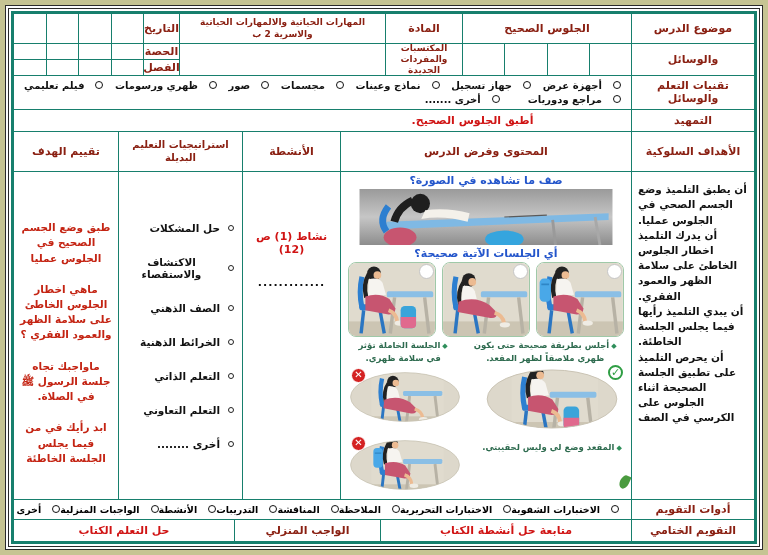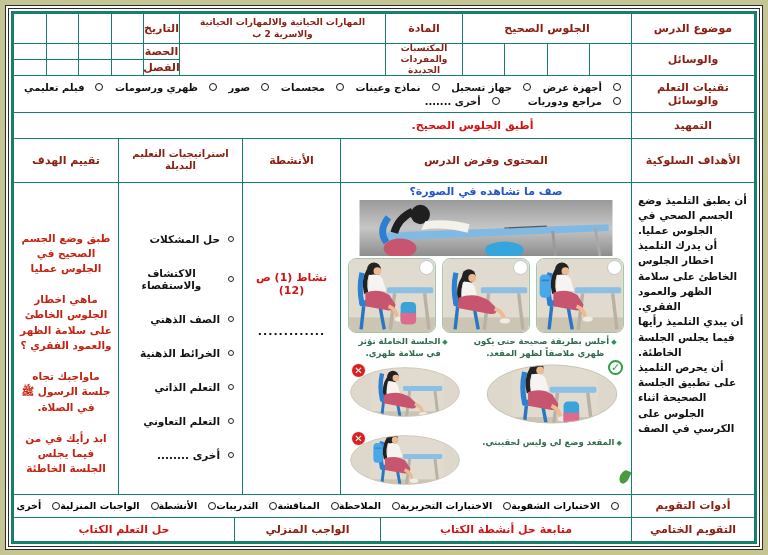--- a/index.html
+++ b/index.html
@@ -58,21 +58,21 @@
   .ovalarea { display:flex; width:100%; gap:20px; padding:2px 2px 0 2px; }
   .ovalcol { display:flex; flex-direction:column; gap:8px; align-items:center; }
   .ovalwrap { position:relative; }
   .badge { position:absolute; width:15px; height:15px; border-radius:50%; display:flex;
            align-items:center; justify-content:center; font-size:10px; line-height:1; }
   .badge-x { background:#d42222; color:#fff; top:-1px; left:2px; border:1px solid #fff; }
   .badge-ok { background:#fff; color:#2f9e44; border:2px solid #2f9e44; top:-4px; right:-2px; font-size:11px; }
   .leaf { position:absolute; bottom:10px; right:2px; width:9px; height:14px; background:#4a9b3f;
           border-radius:50% 0 50% 50%; transform:rotate(25deg); }
 
-  .actcell { flex-direction:column; justify-content:flex-start; padding-top:88px; gap:28px; font-size:11px; }
+  .actcell { flex-direction:column; justify-content:flex-start; padding-top:58px; gap:20px; font-size:11px; }
   .dots { color:#111; letter-spacing:1px; font-size:11px; }
 
   .stratcell { flex-direction:column; justify-content:flex-start; align-items:stretch;
                padding:50px 8px 0 4px; gap:22px; }
   .strat { display:flex; align-items:center; gap:8px; font-size:10.5px; color:#111; }
   .bullet { width:6px; height:6px; border:1.4px solid #222; border-radius:50%; flex:none; }
 
   .evalcell { flex-direction:column; justify-content:flex-start; align-items:stretch;
               padding:48px 6px 0 6px; gap:16px; font-size:10.5px; color:#c42413;
               line-height:1.45; text-align:center; }
@@ -245,20 +245,21 @@
         <path d="M244 29 L249 58" stroke="#a8a8a8" stroke-width="3" fill="none"></path>
         <path d="M30 18 q-11 14 -2 26" stroke="#2d7fd0" stroke-width="7" fill="none"></path>
         <ellipse cx="42" cy="50" rx="17" ry="10" fill="#c75570"></ellipse>
         <path d="M55 12 q-15 7 -19 22" stroke="#1f1f1f" stroke-width="8" fill="none"></path>
         <circle cx="63" cy="15" r="10" fill="#1f1f1f"></circle>
         <path d="M68 22 q23 -3 46 3 l-2 9 q-25 -7 -48 -3 z" fill="#f4f1ea"></path>
         <ellipse cx="150" cy="52" rx="20" ry="9" fill="#35a5de"></ellipse>
         <path d="M150 29 l44 -2" stroke="#5a5a5a" stroke-width="1.2" fill="none"></path>
       </svg>
 
+      <div class="q blue">أي الجلسات الآتية صحيحة؟</div>
 
       <div class="photorow">
         <div class="photo">
           <svg viewBox="0 0 100 85">
                   <use href="#s-env"></use>
                   <use href="#s-bagchair"></use>
                   <use href="#s-girl-sit"></use>
                 </svg>
           <span class="ans"></span>
         </div>

